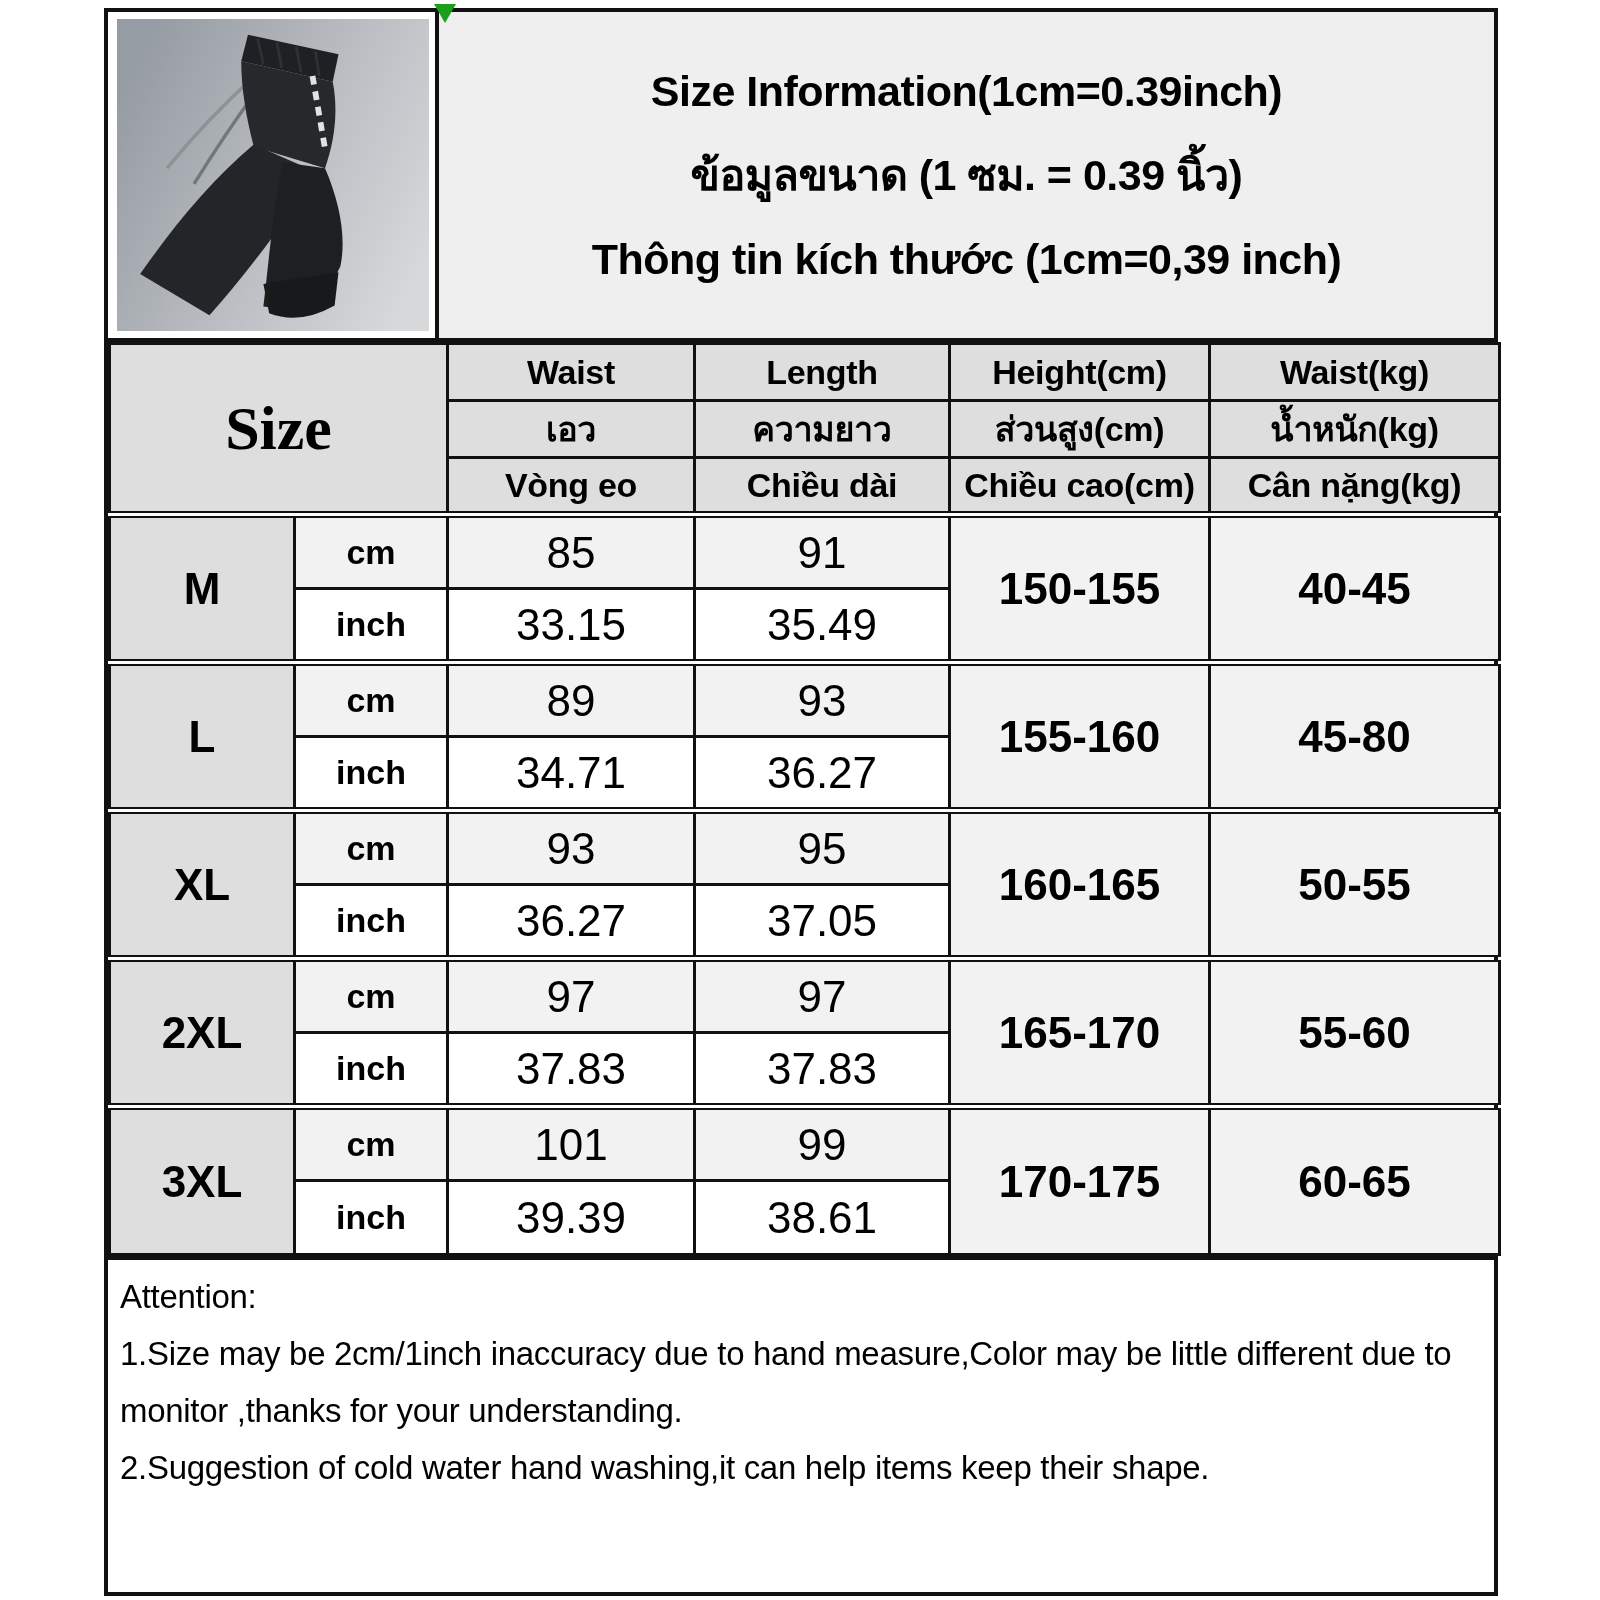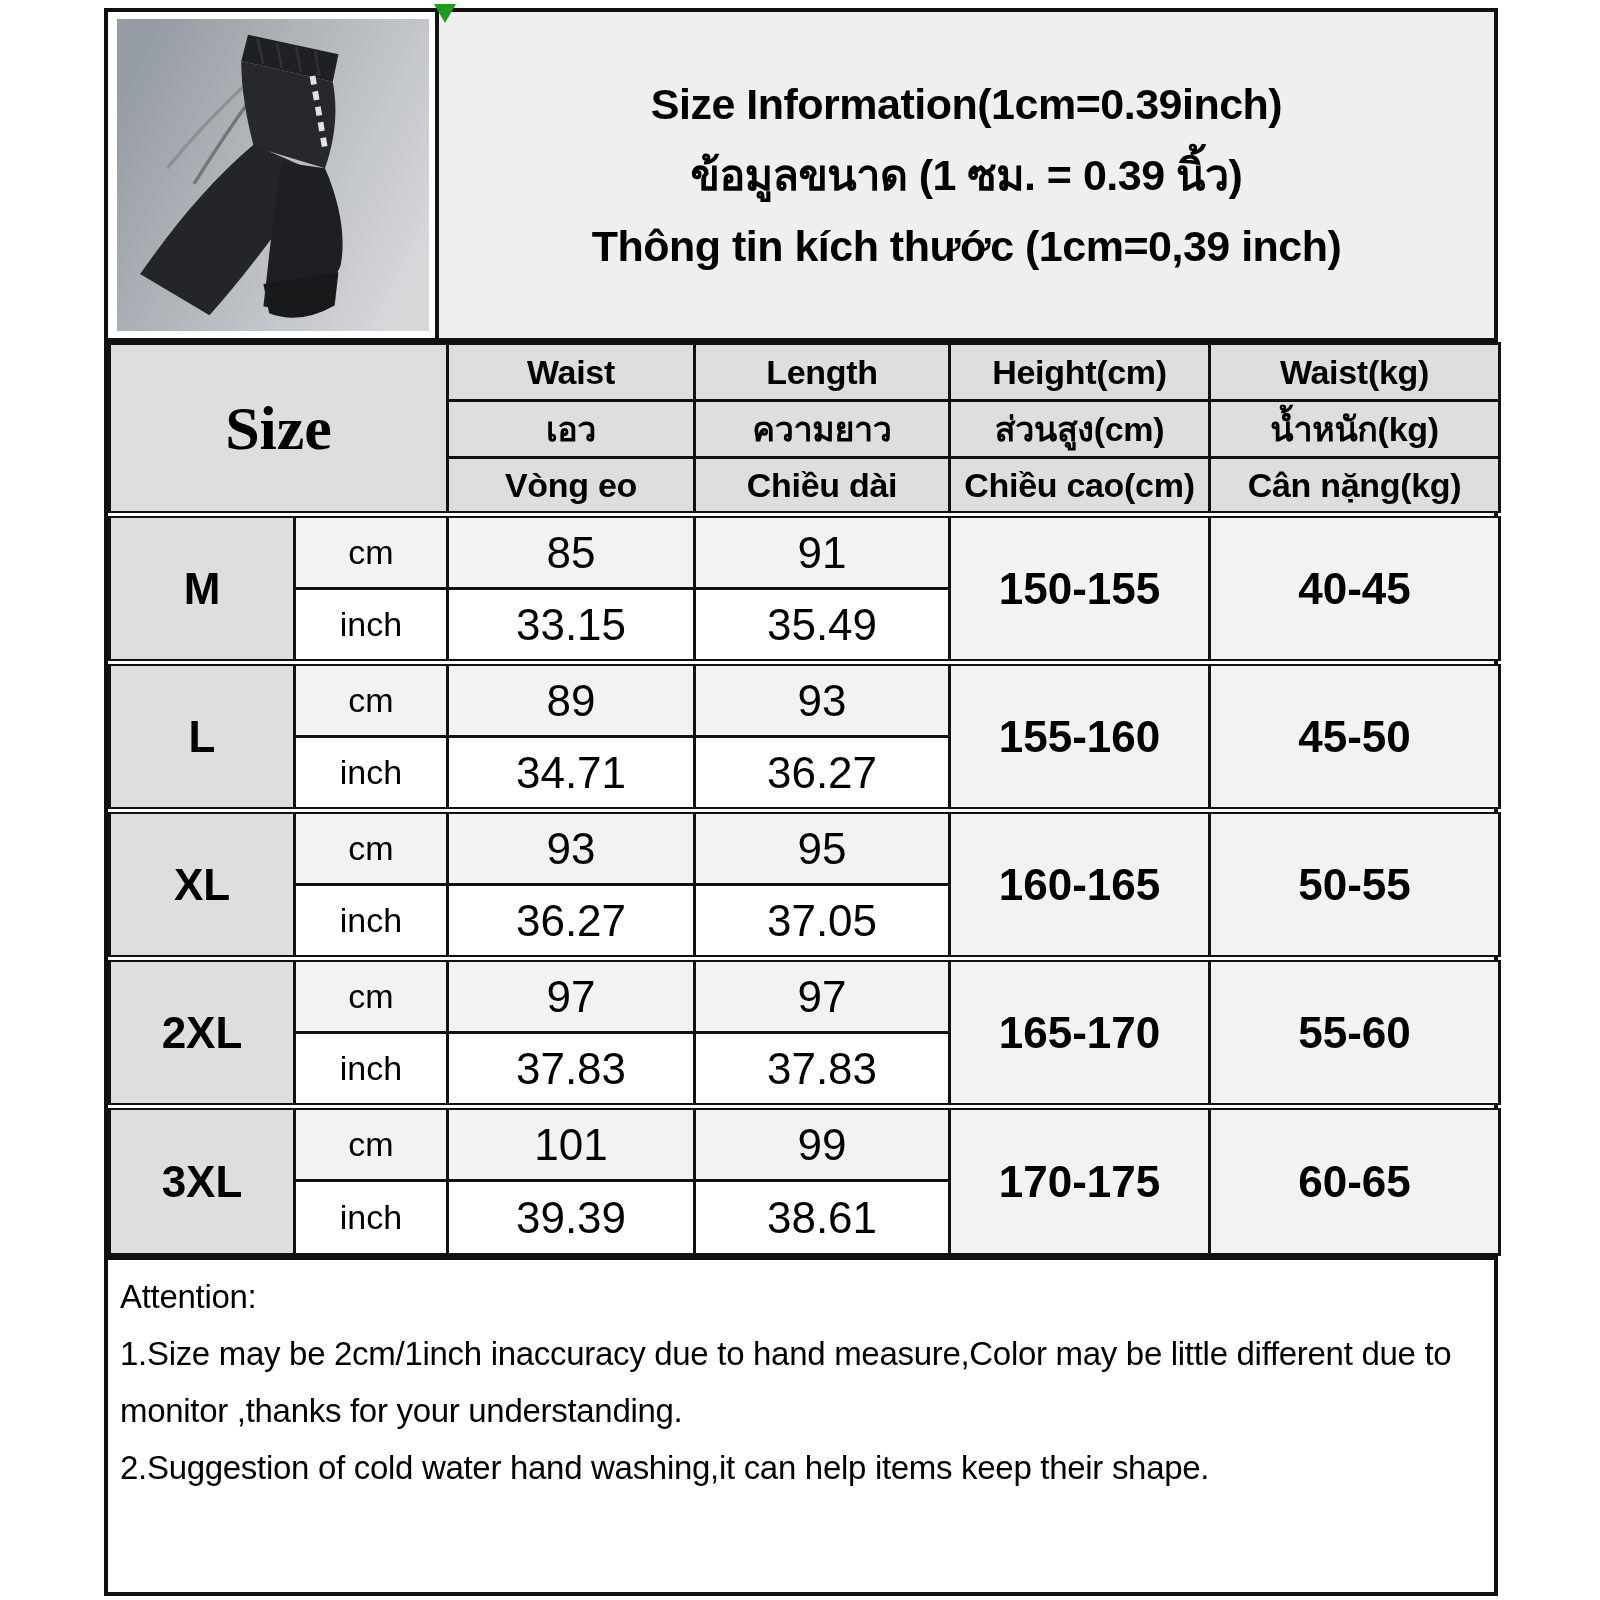--- a/index.html
+++ b/index.html
@@ -21,35 +21,35 @@
     border:4px solid var(--border);
     display:flex;flex-direction:column;background:#fff;
   }
   
   .top-row{height:330px;display:flex;border-bottom:4px solid var(--border);}
   .photo-cell{width:331px;flex:0 0 331px;background:#fff;border-right:4px solid var(--border);
     padding:7px 6px 7px 9px;}
   .photo-frame{width:100%;height:100%;overflow:hidden;}
   .photo-frame svg{display:block;width:100%;height:100%;}
   .title-cell{flex:1;background:var(--title-panel-bg);
-    display:flex;flex-direction:column;justify-content:center;align-items:center;gap:0;}
+    display:flex;flex-direction:column;justify-content:center;align-items:center;gap:13px;}
   .title-line{font-weight:bold;font-size:43px;line-height:71px;text-align:center;letter-spacing:-0.5px;}
   .green-flag{position:absolute;left:326px;top:-8px;width:0;height:0;
     border-left:11px solid transparent;border-right:11px solid transparent;
     border-top:19px solid var(--flag-green);}
   
   table{border-collapse:collapse;width:100%;table-layout:fixed;}
   th,td{border:3px solid var(--border);text-align:center;vertical-align:middle;overflow:hidden;}
   thead tr{height:57px;}
   thead th{background:var(--header-cell-bg);font-weight:bold;font-size:34px;letter-spacing:-0.3px;text-align:center;}
   th.size-head{font-size:62px;letter-spacing:0;font-family:Liberation Serif, serif;}
   tbody tr{height:74px;}
   tbody tr.group-start td{border-top:7px double var(--border);}
   td.size-cell{background:var(--header-cell-bg);font-weight:bold;font-size:44px;}
-  td.unit-cell{font-weight:normal;font-size:34px;margin-top:29px;}
+  td.unit-cell{font-weight:bold;font-size:34px;margin-top:29px;}
   td.val-cell{font-size:44px;}
   td.range-cell{font-size:44px;background:var(--cm-row-bg);font-weight:bold;}
   tr.row-cm td.unit-cell,tr.row-cm td.val-cell{background:var(--cm-row-bg);}
   tr.row-inch td.unit-cell,tr.row-inch td.val-cell{background:var(--inch-row-bg);}
   
   .attention{flex:1;background:#fff;border-top:4px solid var(--border);
     padding:8px 16px 0 12px;font-size:33px;line-height:57px;letter-spacing:-0.3px;}
 </style>
 </head>
 <body>
@@ -139,21 +139,21 @@
           <td class="unit-cell">inch</td>
           <td class="val-cell">33.15</td>
           <td class="val-cell">35.49</td>
         </tr>
         <tr class="row-cm group-start">
           <td class="size-cell" rowspan="2">L</td>
           <td class="unit-cell">cm</td>
           <td class="val-cell">89</td>
           <td class="val-cell">93</td>
           <td class="range-cell" rowspan="2">155-160</td>
-          <td class="range-cell" rowspan="2">45-50</td>
+          <td class="range-cell" rowspan="2">45-80</td>
         </tr>
         <tr class="row-inch">
           <td class="unit-cell">inch</td>
           <td class="val-cell">34.71</td>
           <td class="val-cell">36.27</td>
         </tr>
         <tr class="row-cm group-start">
           <td class="size-cell" rowspan="2">XL</td>
           <td class="unit-cell">cm</td>
           <td class="val-cell">93</td>

